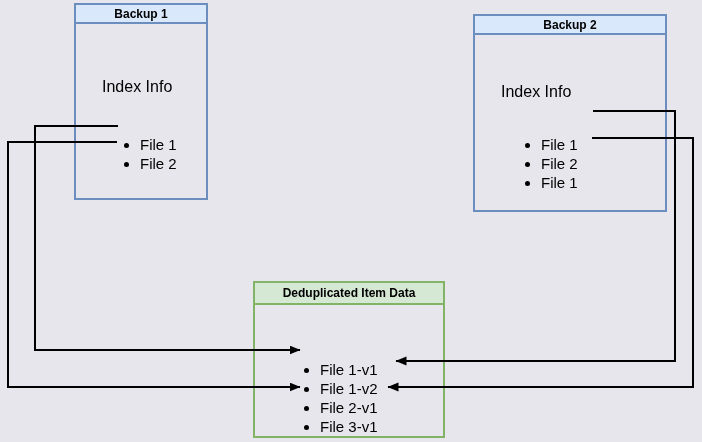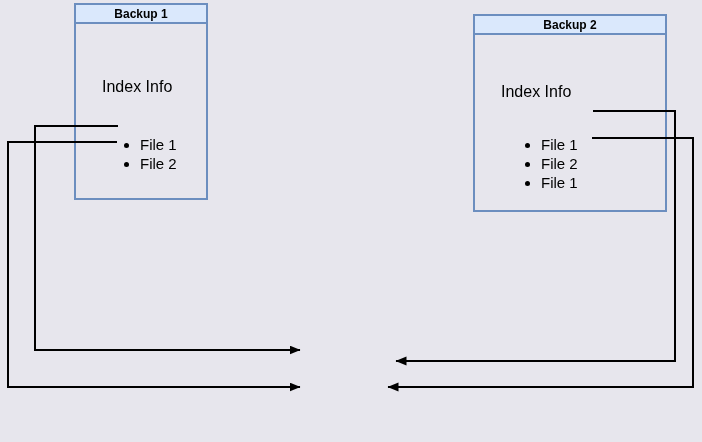--- a/index.html
+++ b/index.html
@@ -111,14 +111,25 @@
     <div class="shape-body">
       <div class="subtitle">Index Info</div>
       <ul class="file-list">
           <li>File 1</li>
           <li>File 2</li>
           <li>File 1</li>
         </ul>
     </div>
   </div>
 
+  <div class="shape green" id="dedup">
+    <div class="shape-header">Deduplicated Item Data</div>
+    <div class="shape-body">
+      <ul class="file-list">
+          <li>File 1-v1</li>
+          <li>File 1-v2</li>
+          <li>File 2-v1</li>
+          <li>File 3-v1</li>
+        </ul>
+    </div>
+  </div>
 
 </div>
 
 </body></html>

